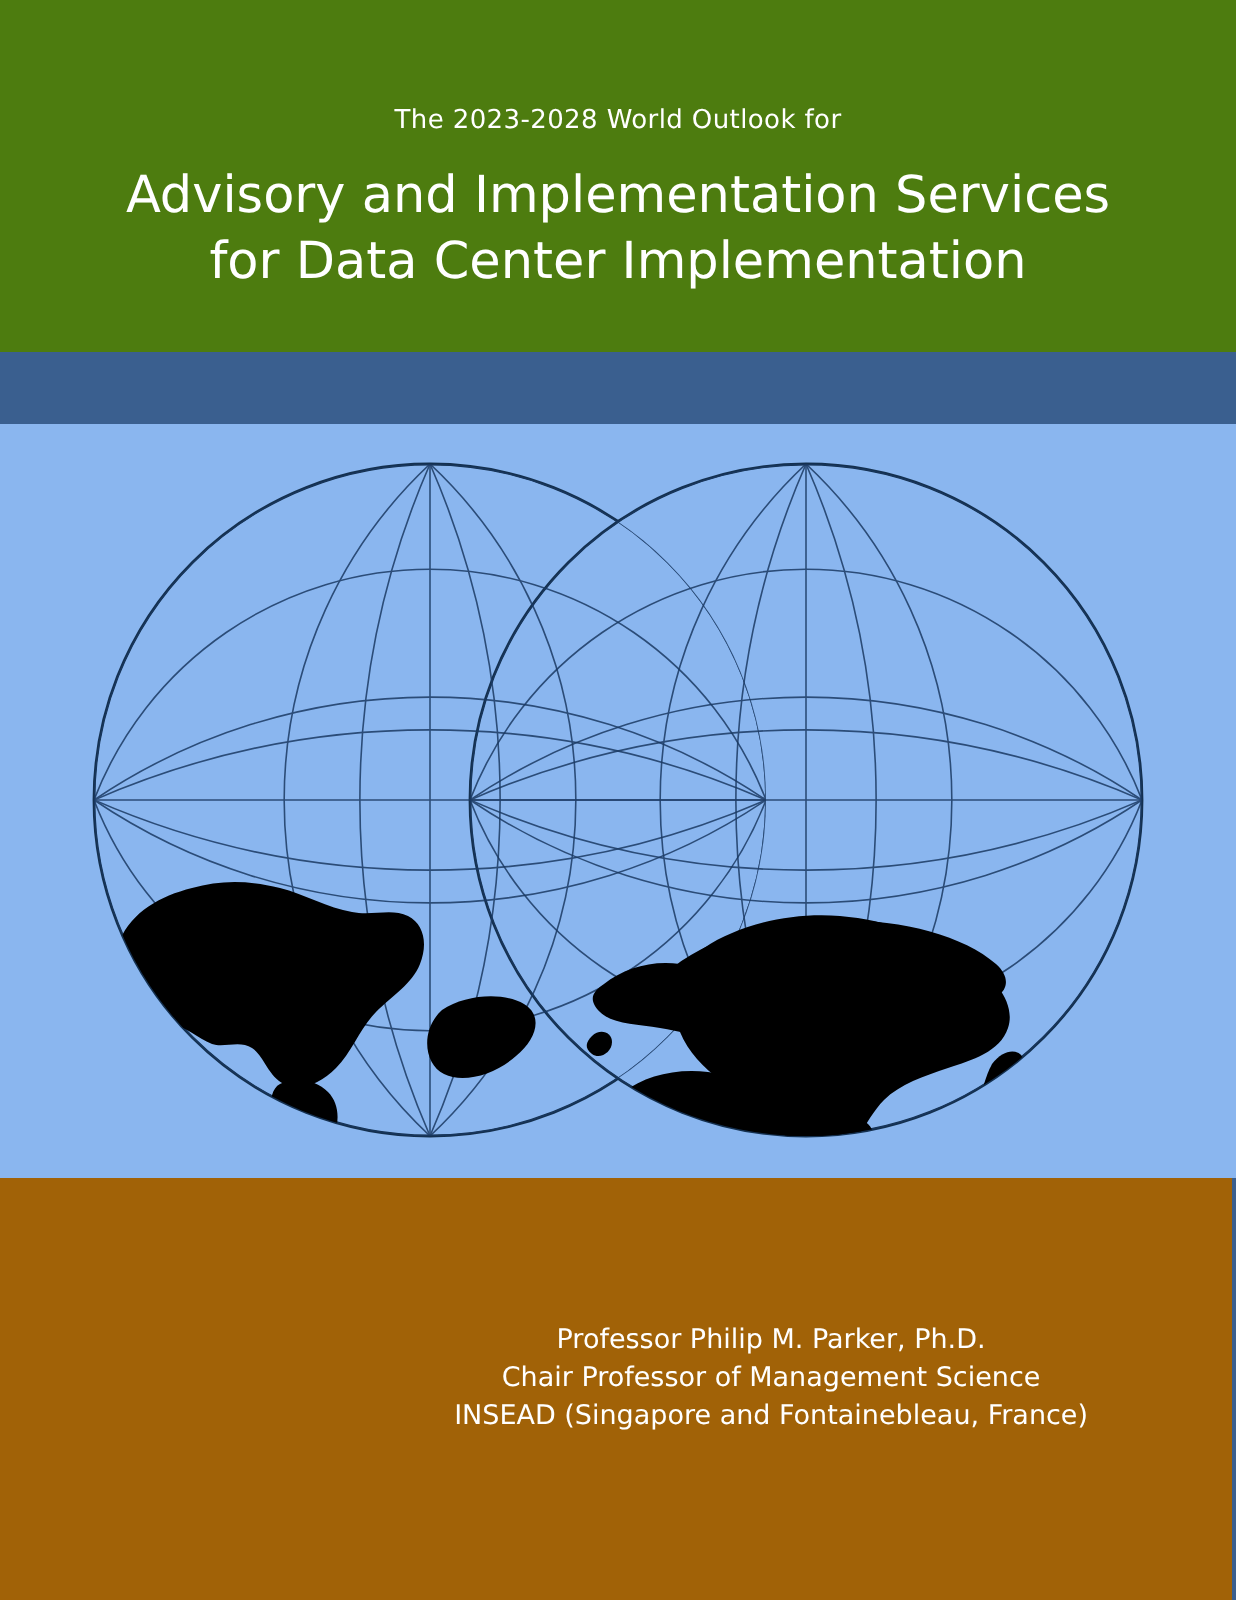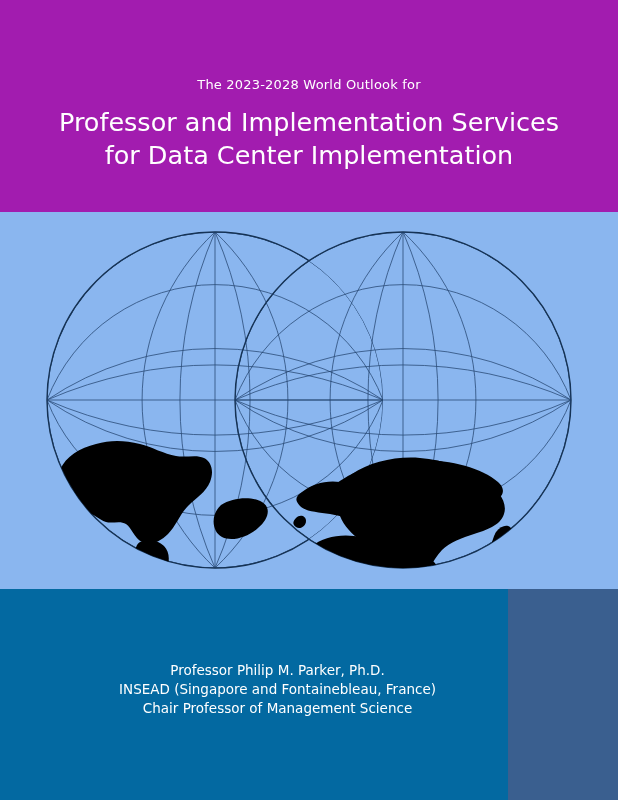--- a/index.html
+++ b/index.html
@@ -18,24 +18,24 @@
     height: 800px;
     background: #3a5f8f;
     overflow: hidden;
   }
   
   #title-band {
     position: absolute;
     left: 0;
     top: 0;
     width: 618px;
-    height: 212px;
-    background: #a21caf;
+    height: 176px;
+    background: #4d7c0f;
     box-sizing: border-box;
-    padding-top: 76px;
+    padding-top: 52px;
   }
   #subtitle-line {
     color: #ffffff;
     text-align: center;
     font-size: 13px;
     letter-spacing: 0.2px;
     line-height: 18px;
     font-family: "DejaVu Sans", sans-serif;
   }
   #main-title {
@@ -64,23 +64,23 @@
     left: 0;
     top: 0;
     width: 618px;
     height: 377px;
   }
   
   #author-band {
     position: absolute;
     left: 0;
     top: 589px;
-    width: 508px;
+    width: 616px;
     height: 211px;
-    background: #0369a1;
+    background: #a16207;
   }
   #author-block {
     position: absolute;
     right: 72px;
     top: 72px;
     text-align: center;
     color: #ffffff;
     font-size: 13.5px;
     line-height: 19px;
     font-family: "DejaVu Sans", sans-serif;
@@ -90,21 +90,21 @@
   }
 </style>
 </head>
 <body>
 
 <div id="cover">
 
   <div id="title-band">
     <div id="subtitle-line">The 2023-2028 World Outlook for</div>
     <div id="main-title">
-      <span class="l1">Professor and Implementation Services</span>
+      <span class="l1">Advisory and Implementation Services</span>
       <span class="l2">for Data Center Implementation</span>
     </div>
   </div>
 
   <div id="globe-panel">
     <div id="globe-wrap">
       <svg width="618" height="377" viewBox="0 0 618 377" xmlns="http://www.w3.org/2000/svg">
         <defs>
           <clipPath id="leftDisc">
               <circle cx="215" cy="188" r="168"></circle>
@@ -195,18 +195,18 @@
 
           <path d="M296,306 C300,302 306,304 306,309 C306,314 300,318 296,315 C292,312 293,309 296,306 Z"></path>
         </g>
       </svg>
     </div>
   </div>
 
   <div id="author-band">
     <div id="author-block">
       <div>Professor Philip M. Parker, Ph.D.</div>
+      <div>Chair Professor of Management Science</div>
       <div>INSEAD (Singapore and Fontainebleau, France)</div>
-      <div>Chair Professor of Management Science</div>
     </div>
   </div>
 
 </div>
 
 </body></html>

